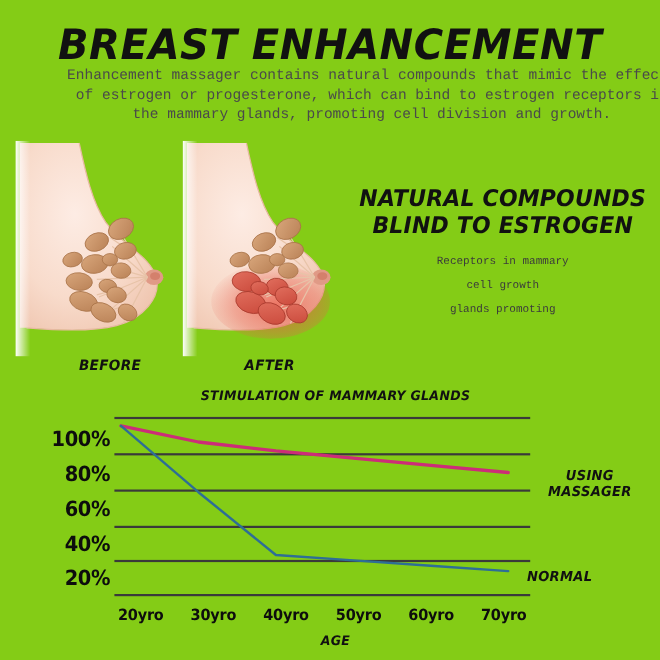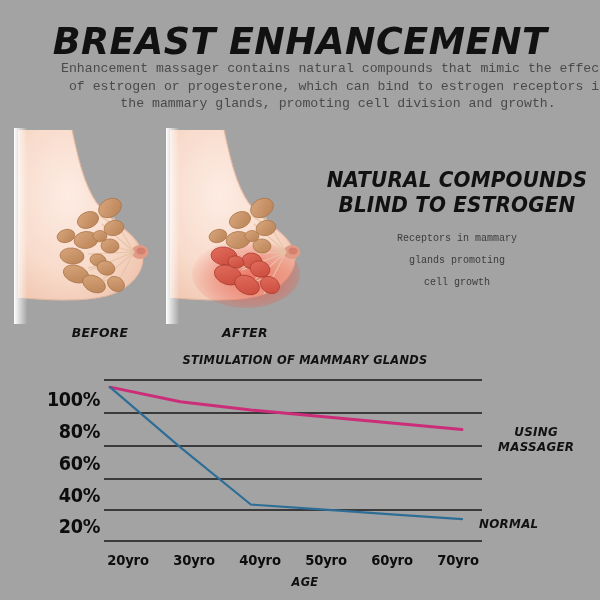--- a/index.html
+++ b/index.html
@@ -3,21 +3,21 @@
 <meta charset="utf-8">
 <style>
   html,body{margin:0;padding:0;}
   body{
     width:600px;height:600px;
     background:#ffffff;
     font-family:"Liberation Sans", sans-serif;
     overflow:hidden;
     position:relative;
   }
-  #page{position:relative;width:600px;height:600px;overflow:hidden;background:#a3a3a3;}
+  #page{position:relative;width:600px;height:600px;overflow:hidden;background:#84cc16;}
 
   
   .headline{
     position:absolute;left:0;top:22px;width:600px;
     text-align:center;
     font-family:"DejaVu Sans", sans-serif;
     font-weight:bold;font-style:italic;
     font-size:38px;
     letter-spacing:0.5px;
     color:#111;
@@ -248,22 +248,22 @@
 
   <div class="cap before">BEFORE</div>
   <div class="cap after">AFTER</div>
 
   <div class="side-head">
     <div>NATURAL COMPOUNDS</div>
     <div>BLIND TO ESTROGEN</div>
   </div>
   <div class="side-body">
     <div>Receptors in mammary</div>
+    <div>cell growth</div>
     <div>glands promoting</div>
-    <div>cell growth</div>
   </div>
 
   <div class="chart-title">STIMULATION OF MAMMARY GLANDS</div>
 
   <div class="plot">
     <div class="gridline" style="top:0px"></div>
     <div class="gridline" style="top:33px"></div>
     <div class="gridline" style="top:66px"></div>
     <div class="gridline" style="top:99px"></div>
     <div class="gridline" style="top:130px"></div>

